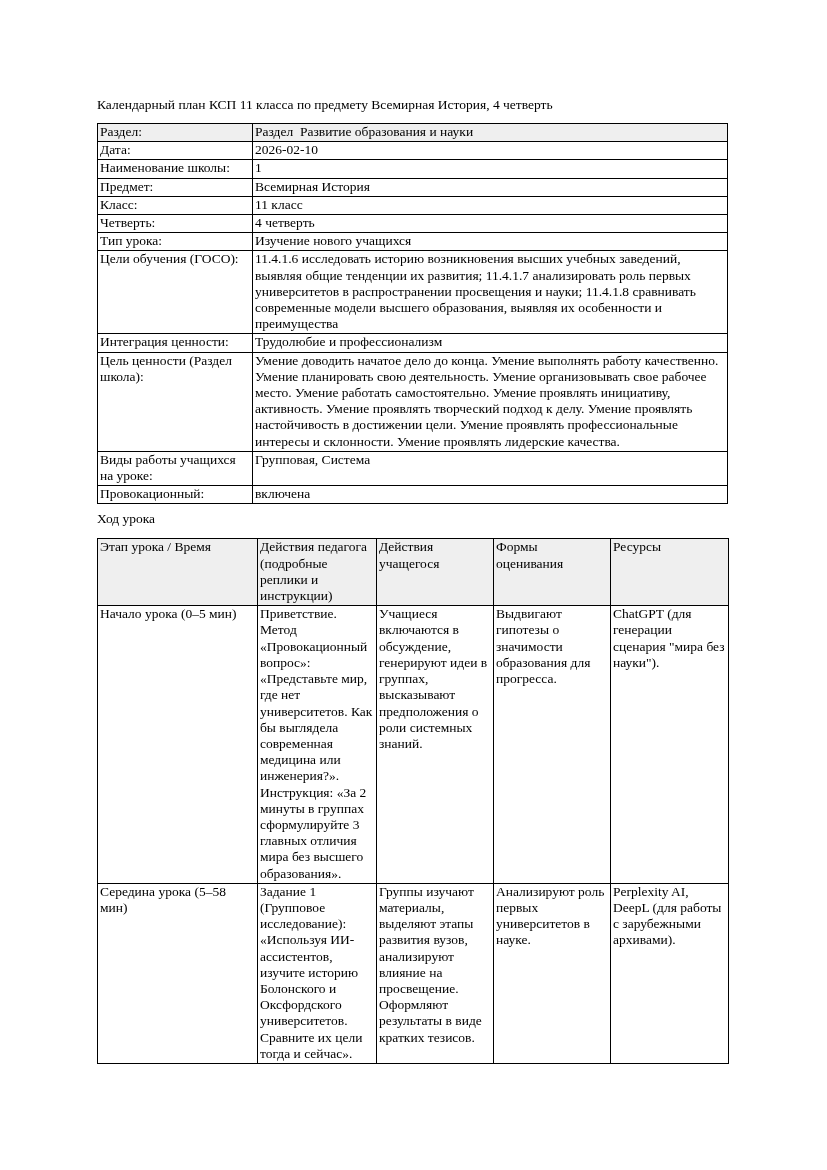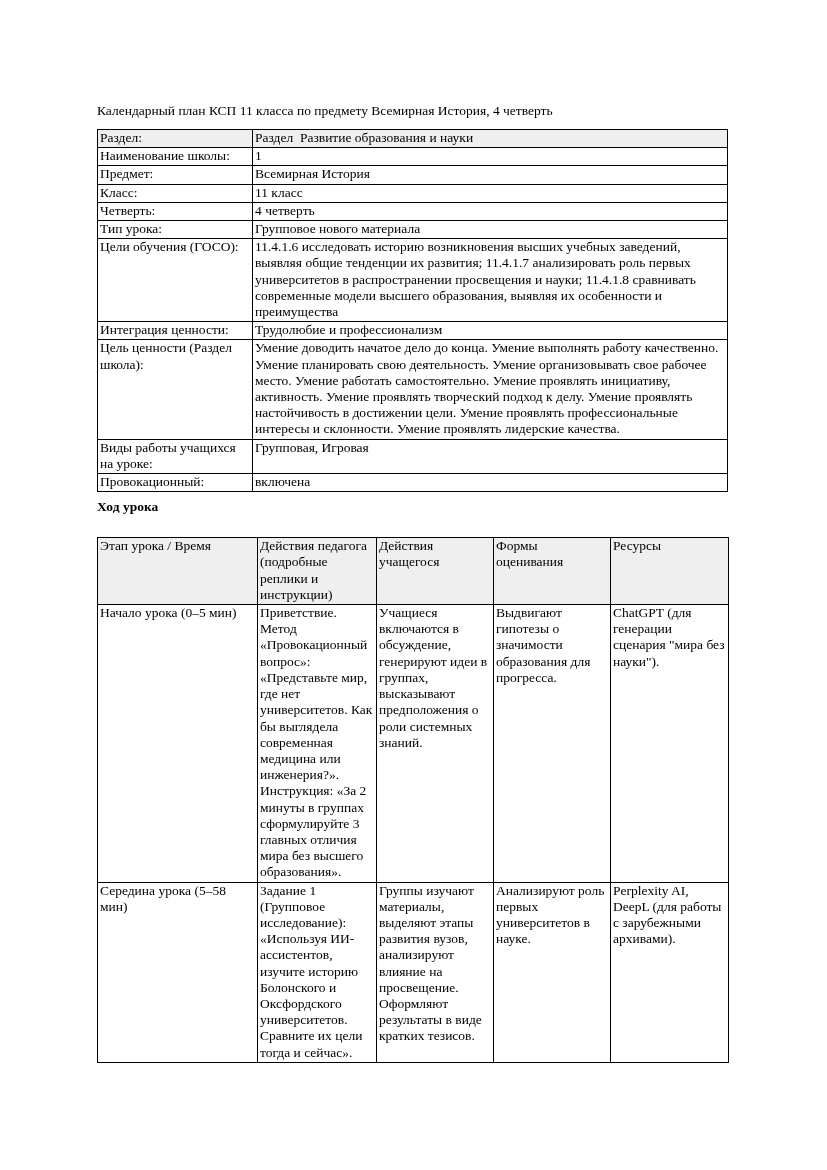--- a/index.html
+++ b/index.html
@@ -9,21 +9,21 @@
     height: 1170px;
     position: relative;
     background: #ffffff;
     color: #000000;
     font-family: "Liberation Serif", "DejaVu Serif", serif;
     overflow: hidden;
   }
   .content {
     position: absolute;
     left: 97px;
-    top: 103px;
+    top: 97px;
     width: 631px;
   }
   .doc-title {
     font-size: 13.5px;
     line-height: 16px;
     margin: 0 0 10px 0;
     font-weight: normal;
   }
   table {
     border-collapse: collapse;
@@ -45,22 +45,22 @@
   tr.shaded { background: #efefef; }
   .lesson-table thead tr { background: #efefef; border-radius: 9px; }
   .lesson-table col.c1 { width: 160px; }
   .lesson-table col.c2 { width: 119px; }
   .lesson-table col.c3 { width: 117px; }
   .lesson-table col.c4 { width: 117px; }
   .lesson-table col.c5 { width: 118px; }
   .section-heading {
     font-size: 13.5px;
     line-height: 16px;
-    margin: 7px 0 22px 0;
-    font-weight: bold;
+    margin: 7px 0 11px 0;
+    font-weight: normal;
   }
 </style>
 </head>
 <body>
 
 <div class="page">
   <div class="content">
 
     <p class="doc-title">Календарный план КСП 11 класса по предмету Всемирная История, 4 четверть</p>
 
@@ -68,54 +68,58 @@
       <colgroup>
           <col class="c-label">
           <col class="c-value">
         </colgroup>
       <tbody id="info-tbody">
           <tr class="shaded">
             <td>Раздел:</td>
             <td>Раздел  Развитие образования и науки</td>
           </tr>
           <tr>
+            <td>Дата:</td>
+            <td>2026-02-10</td>
+          </tr>
+          <tr>
             <td>Наименование школы:</td>
             <td>1</td>
           </tr>
           <tr>
             <td>Предмет:</td>
             <td>Всемирная История</td>
           </tr>
           <tr>
             <td>Класс:</td>
             <td>11 класс</td>
           </tr>
           <tr>
             <td>Четверть:</td>
             <td>4 четверть</td>
           </tr>
           <tr>
             <td>Тип урока:</td>
-            <td>Групповое нового материала</td>
+            <td>Изучение нового учащихся</td>
           </tr>
           <tr>
             <td>Цели обучения (ГОСО):</td>
             <td>11.4.1.6 исследовать историю возникновения высших учебных заведений, выявляя общие тенденции их развития; 11.4.1.7 анализировать роль первых университетов в распространении просвещения и науки; 11.4.1.8 сравнивать современные модели высшего образования, выявляя их особенности и преимущества</td>
           </tr>
           <tr>
             <td>Интеграция ценности:</td>
             <td>Трудолюбие и профессионализм</td>
           </tr>
           <tr>
             <td>Цель ценности (Раздел школа):</td>
             <td>Умение доводить начатое дело до конца. Умение выполнять работу качественно. Умение планировать свою деятельность. Умение организовывать свое рабочее место. Умение работать самостоятельно. Умение проявлять инициативу, активность. Умение проявлять творческий подход к делу. Умение проявлять настойчивость в достижении цели. Умение проявлять профессиональные интересы и склонности. Умение проявлять лидерские качества.</td>
           </tr>
           <tr>
             <td>Виды работы учащихся на уроке:</td>
-            <td>Групповая, Игровая</td>
+            <td>Групповая, Система</td>
           </tr>
           <tr>
             <td>Провокационный:</td>
             <td>включена</td>
           </tr>
         </tbody>
     </table>
 
     <p class="section-heading">Ход урока</p>
 

